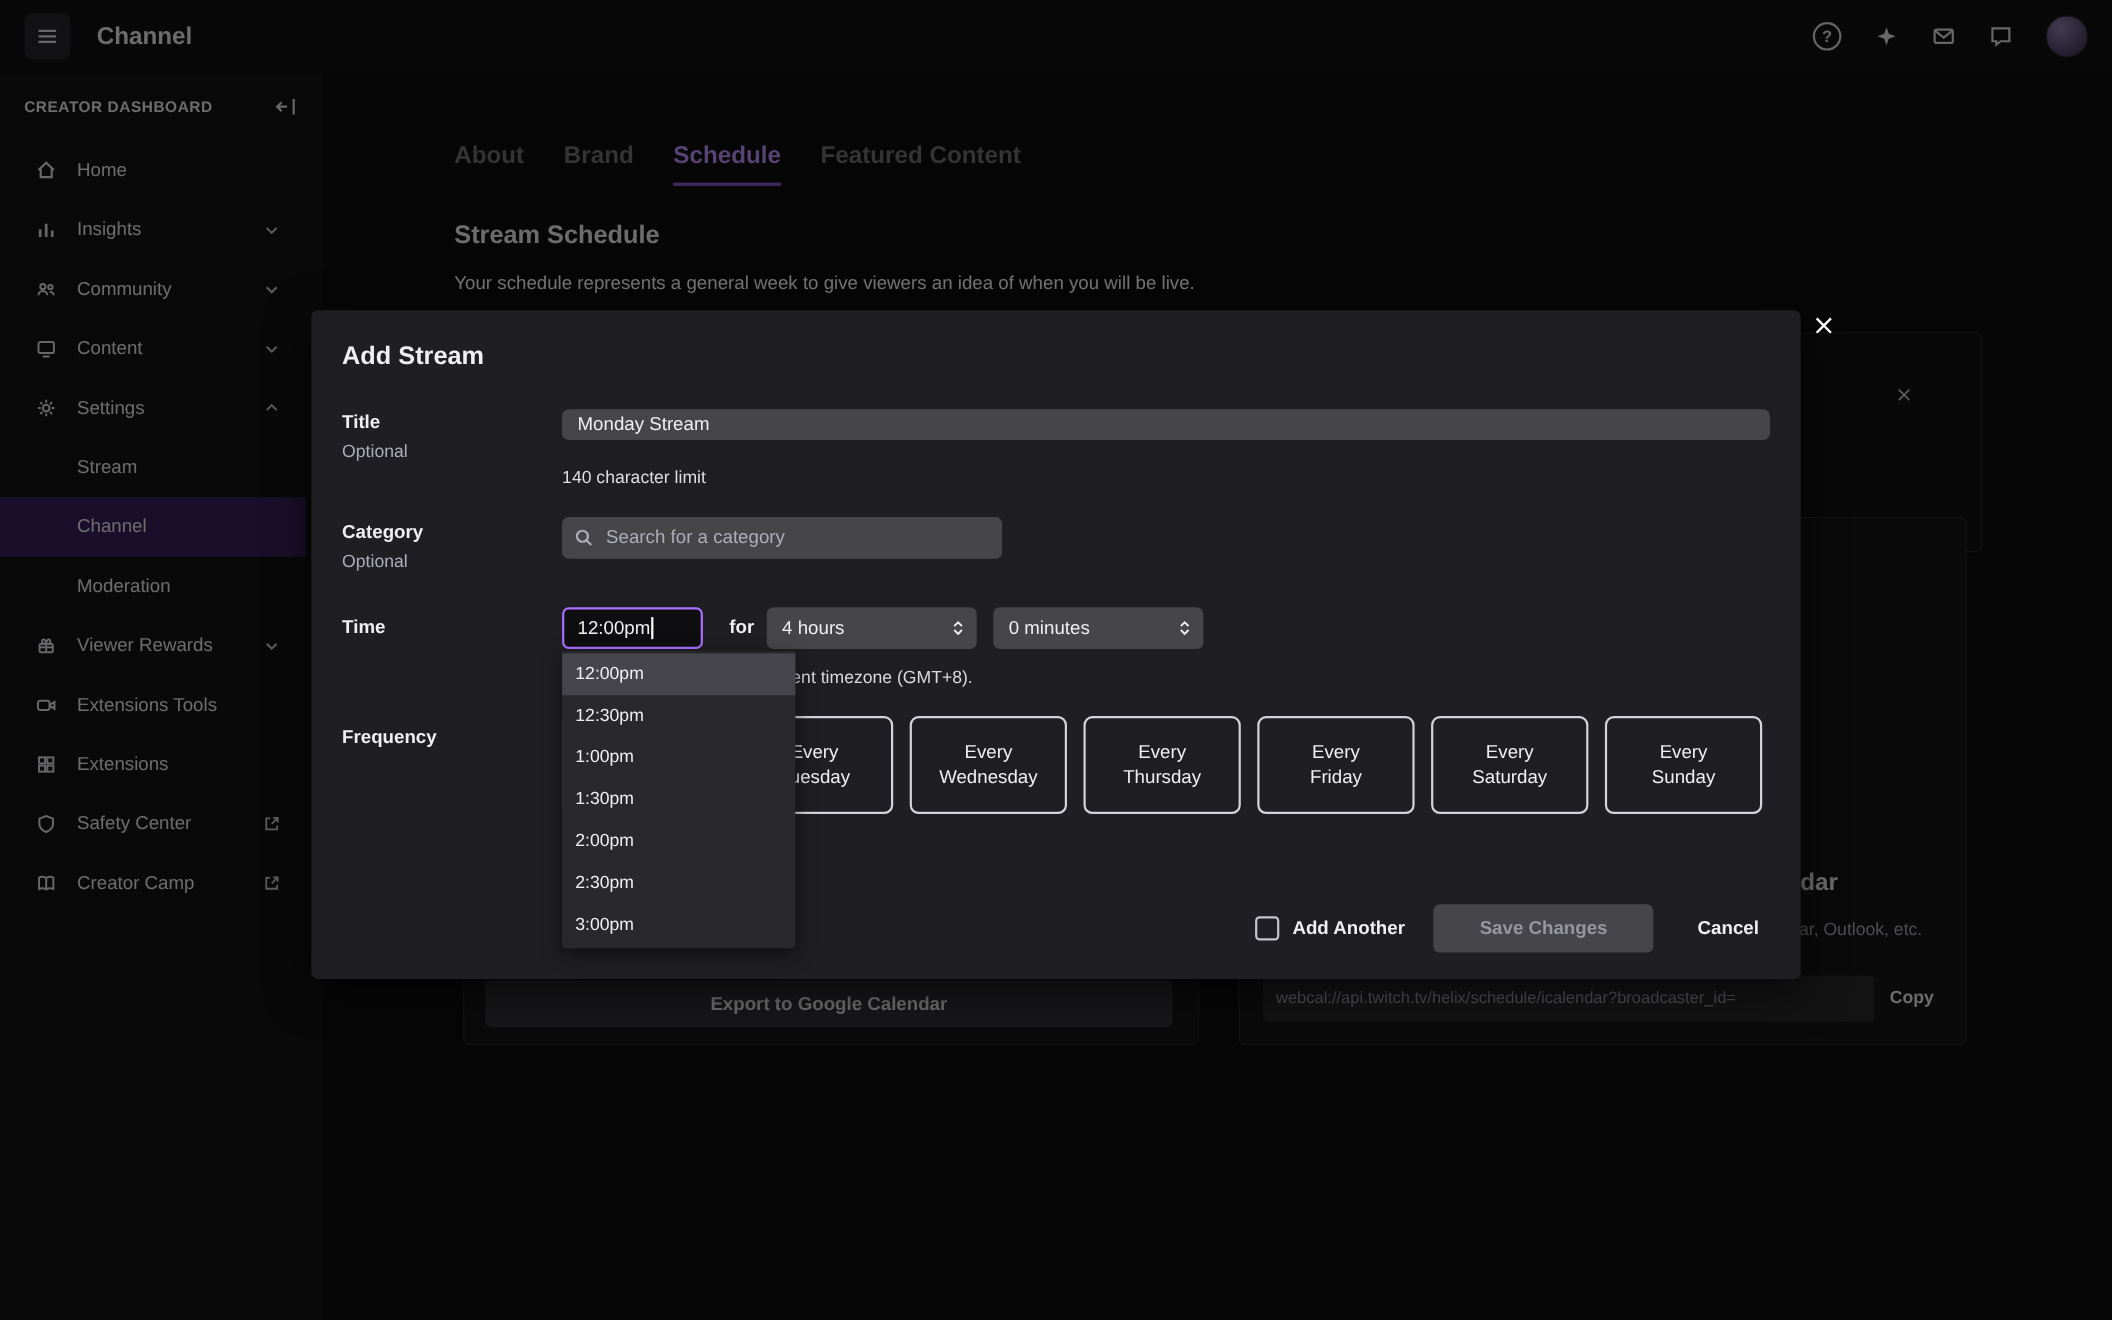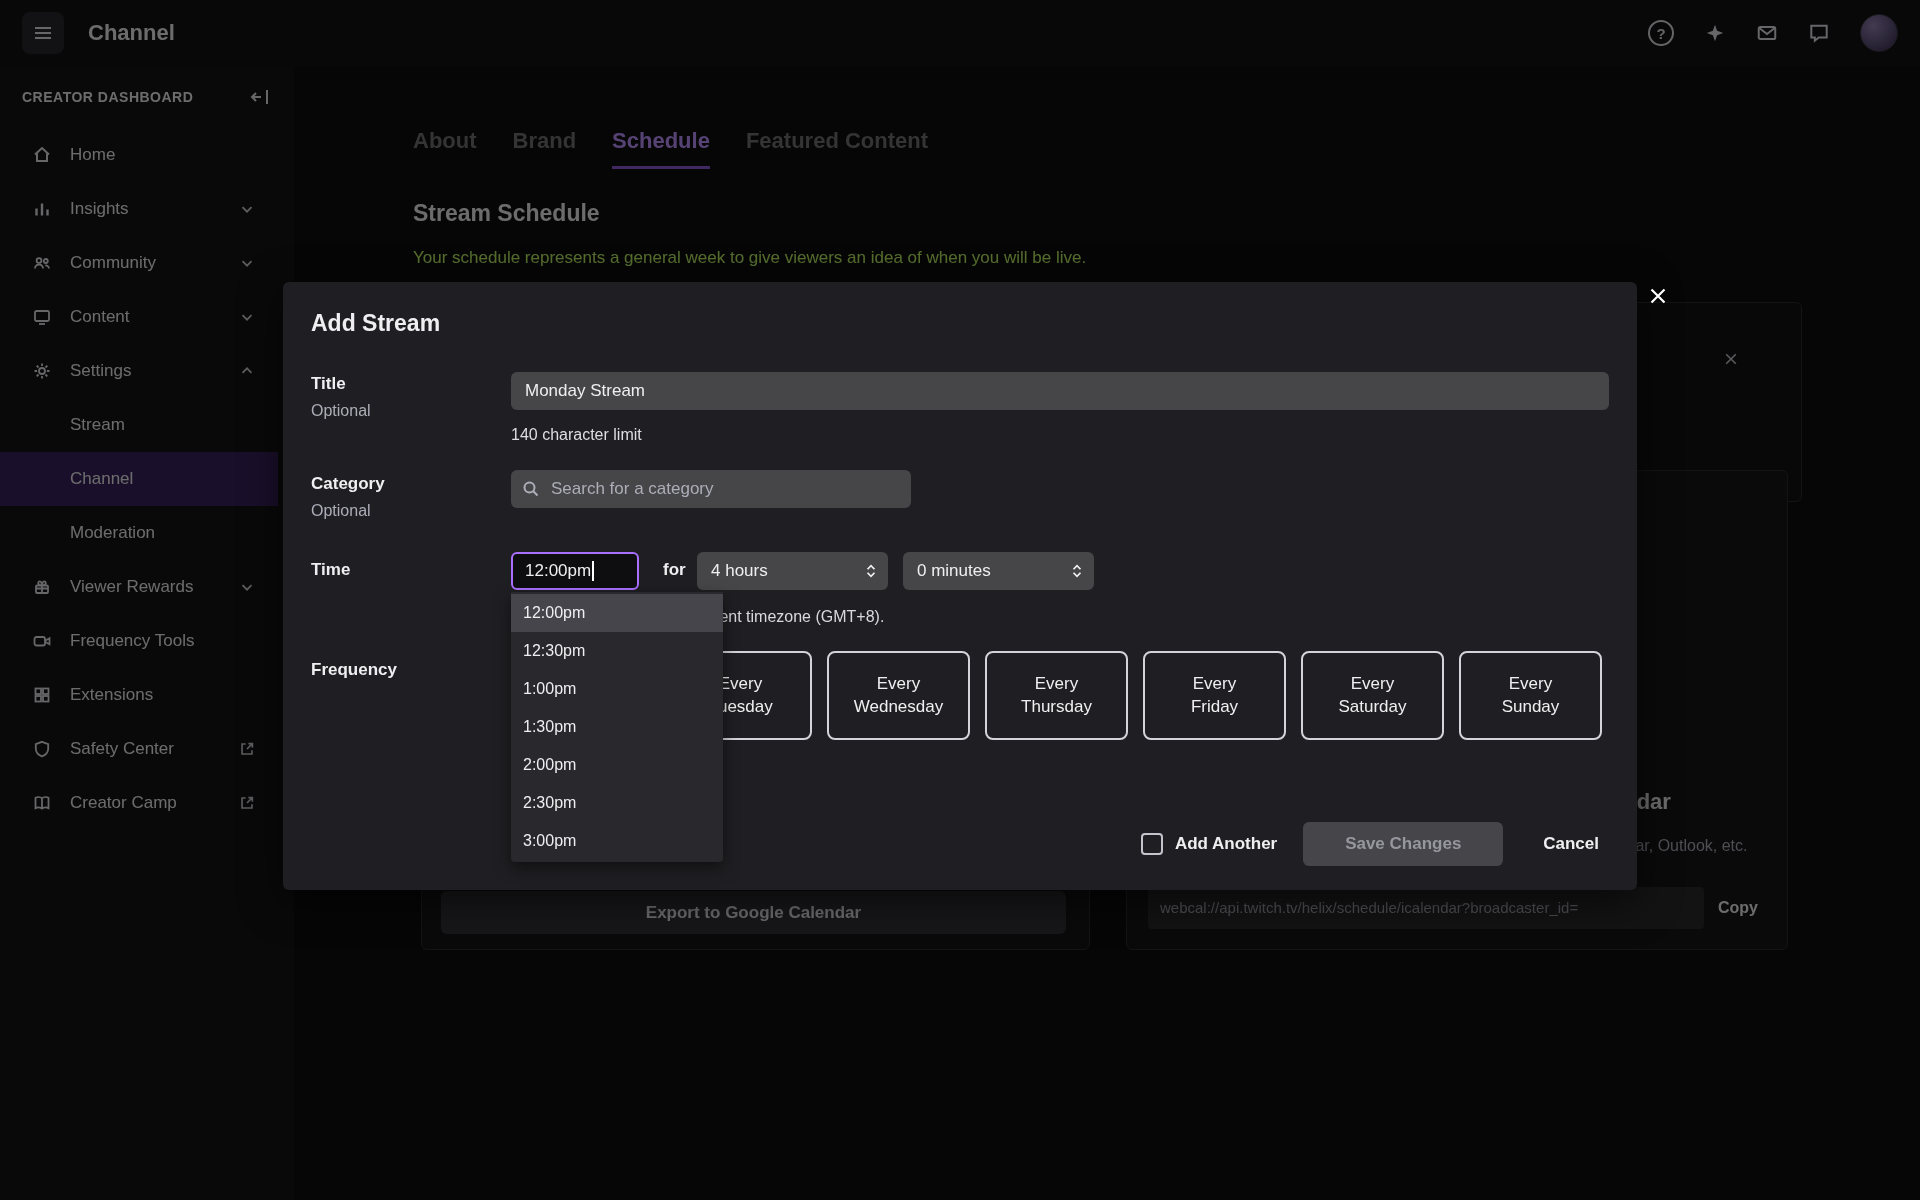--- a/index.html
+++ b/index.html
@@ -24,21 +24,21 @@
   .nav-chevron{margin-left:auto;color:#cfcfd6;}
   .nav-external{margin-left:auto;color:#cfcfd6;}
   .nav-sub{height:54px;display:flex;align-items:center;padding-left:70px;font-size:17px;cursor:pointer;}
   .nav-sub.selected{background:rgba(145,71,255,0.30);}
   
   .content{position:absolute;top:66px;left:294px;right:0;bottom:0;z-index:1;}
   .tabs{position:absolute;left:119px;top:62px;display:flex;gap:36px;font-size:22px;font-weight:bold;}
   .tab{padding-bottom:12px;cursor:pointer;color:#737373;}
   .tab.active{color:#bf94ff;border-bottom:3px solid #8f5bd6;}
   .page-heading{position:absolute;left:119px;top:134px;font-size:23px;font-weight:bold;}
-  .page-desc{position:absolute;left:119px;top:182px;font-size:17px;color:#bef264;}
+  .page-desc{position:absolute;left:119px;top:182px;font-size:17px;color:#ffffff;}
   .card{position:absolute;background:#17171a;border:1px solid #2e2e33;border-radius:6px;box-sizing:border-box;}
   .card-export{left:127px;top:404px;width:669px;height:480px;}
   .export-btn{position:absolute;left:19px;top:420px;width:625px;height:43px;background:#333338;border:none;border-radius:6px;color:#efeff1;font-size:17px;font-weight:bold;display:flex;align-items:center;justify-content:center;cursor:pointer;font-family:inherit;}
   .card-calendar{left:832px;top:404px;width:662px;height:480px;}
   .cal-title{position:absolute;left:374px;top:318px;font-size:22px;font-weight:bold;white-space:nowrap;}
   .cal-desc{position:absolute;left:150px;top:366px;font-size:16px;color:#adadb8;white-space:nowrap;}
   .cal-row{position:absolute;left:21px;top:416px;display:flex;align-items:center;gap:8px;}
   .webcal-input{width:556px;height:42px;background:#2a2a2e;border-radius:4px;color:#adadb8;font-size:15px;line-height:42px;padding:0 12px;box-sizing:border-box;white-space:nowrap;overflow:hidden;cursor:text;}
   .copy-btn{background:none;border:none;color:#efeff1;font-size:16px;font-weight:bold;cursor:pointer;font-family:inherit;padding:0 6px;}
   .card-callout{left:1166px;top:236px;width:342px;height:200px;background:#121214;}
@@ -206,21 +206,21 @@
           </svg>
         </span>
     </div>
     <div class="nav-item">
       <span class="nav-icon">
           <svg class="ic" width="20" height="20" viewBox="0 0 20 20" fill="none" stroke="currentColor" stroke-width="1.8">
             <rect x="2.5" y="6" width="10.5" height="8.5" rx="2"></rect>
             <path d="M13 9.8l4.5-2.6v6.1L13 10.7"></path>
           </svg>
         </span>
-      <span>Frequency Tools</span>
+      <span>Extensions Tools</span>
     </div>
     <div class="nav-item">
       <span class="nav-icon">
           <svg class="ic" width="20" height="20" viewBox="0 0 20 20" fill="none" stroke="currentColor" stroke-width="1.8">
             <rect x="3.5" y="3.5" width="5.5" height="5.5"></rect>
             <rect x="11" y="3.5" width="5.5" height="5.5"></rect>
             <rect x="3.5" y="11" width="5.5" height="5.5"></rect>
             <rect x="11" y="11" width="5.5" height="5.5"></rect>
           </svg>
         </span>
@@ -293,21 +293,21 @@
   <svg width="20" height="20" viewBox="0 0 20 20" fill="none" stroke="currentColor" stroke-width="2.2">
       <path d="M3.5 3.5l13 13M16.5 3.5l-13 13"></path>
     </svg>
 </span>
 
 <section class="modal">
   <h2 class="m-title" style="margin:0;">Add Stream</h2>
 
   <div class="f-label" style="top:92px;">Title</div>
   <div class="f-sub" style="top:120px;">Optional</div>
-  <input class="text-input" style="left: 228px; top: 90px; width: 1098px; height: 38px;" value="Monday Stream">
+  <input class="text-input" style="left: 228px; top: 90px; width: 1098px; height: 28px;" value="Monday Stream">
   <div class="hint">140 character limit</div>
 
   <div class="f-label" style="top:192px;">Category</div>
   <div class="f-sub" style="top:220px;">Optional</div>
   <div class="search-box">
     <svg width="20" height="20" viewBox="0 0 20 20" fill="none" stroke="#adadb8" stroke-width="2">
         <circle cx="8.5" cy="8.5" r="5"></circle>
         <path d="M12.3 12.3l4.2 4.2"></path>
       </svg>
     <input placeholder="Search for a category" style="">

